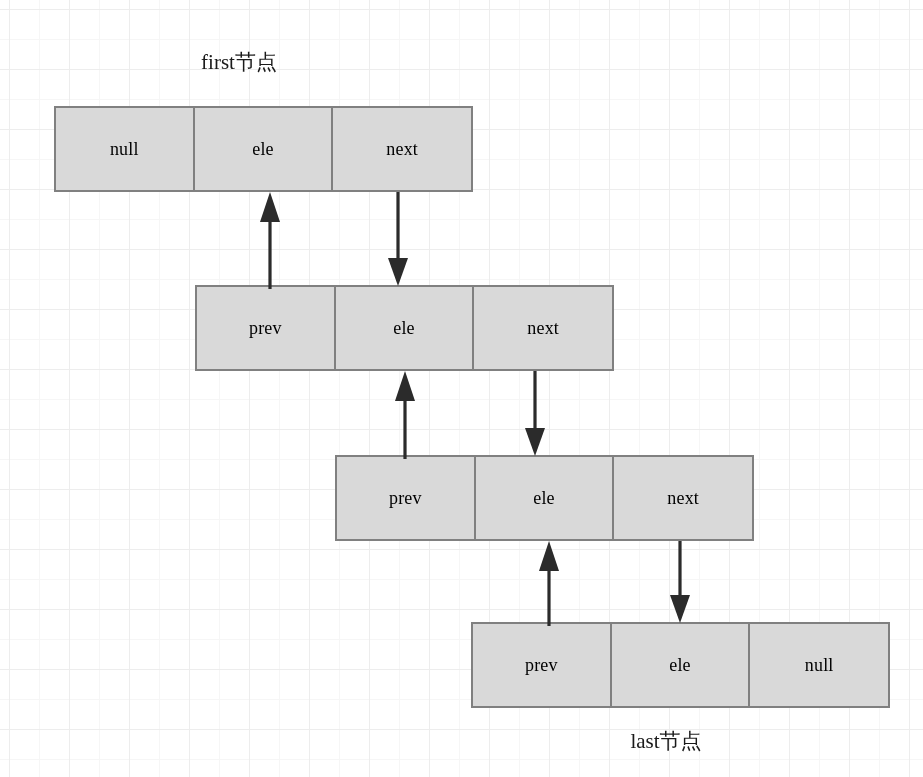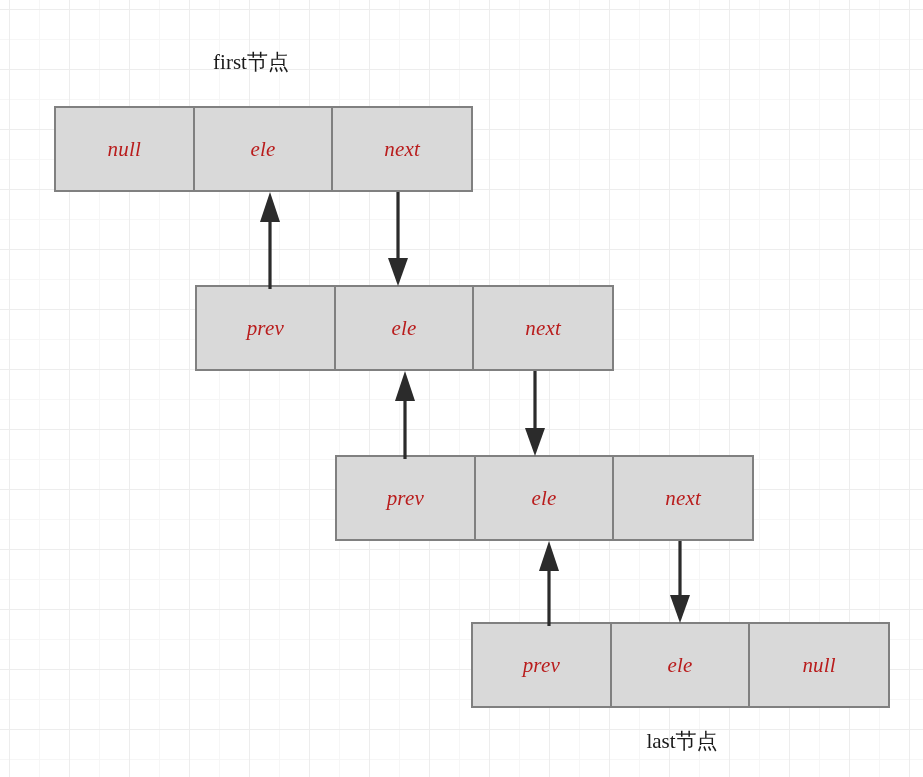--- a/index.html
+++ b/index.html
@@ -29,26 +29,25 @@
     display: flex;
     box-sizing: border-box;
     border: 2px solid #808080;
     background: #d9d9d9;
   }
   .cell {
     box-sizing: border-box;
     display: flex;
     align-items: center;
     justify-content: center;
-    font-size: 21px;
-    color: #b91c1c;
+    font-size: 18px;
+    color: #000000;
     border-right: 2px solid #808080;
     background: #d9d9d9;
     letter-spacing: 0.2px;
-    font-style: italic;
   }
   .cell:last-child {
     border-right: none;
     text-align: right;
   }
 
   
   .caption {
     position: absolute;
     font-size: 21px;
@@ -92,23 +91,23 @@
     <div class="cell" style="width:140px">ele</div>
     <div class="cell" style="width:139px">next</div>
   </div>
 
   <div class="node" style="left:471px; top:622px; width:419px; height:86px;">
     <div class="cell" style="width:140px">prev</div>
     <div class="cell" style="width:140px">ele</div>
     <div class="cell" style="width:139px">null</div>
   </div>
 
-  <div class="caption" style="left:251px; top:48px;">first节点</div>
+  <div class="caption" style="left:239px; top:48px;">first节点</div>
 
-  <div class="caption" style="left:682px; top:727px;">last节点</div>
+  <div class="caption" style="left:666px; top:727px;">last节点</div>
 
   <svg class="arrow" style="left:382px; top:188px;" width="32" height="104" viewBox="0 0 32 104">
     <line x1="16" y1="4" x2="16" y2="80"></line>
     <polygon points="16,98 6,70 26,70"></polygon>
   </svg>
 
   <svg class="arrow" style="left:254px; top:189px;" width="32" height="104" viewBox="0 0 32 104">
     <line x1="16" y1="100" x2="16" y2="26"></line>
     <polygon points="16,3 6,33 26,33"></polygon>
   </svg>

